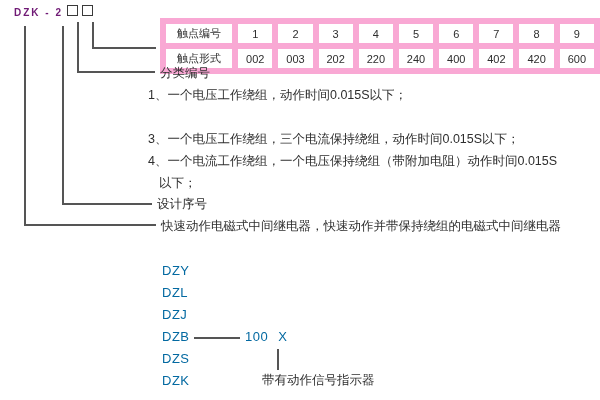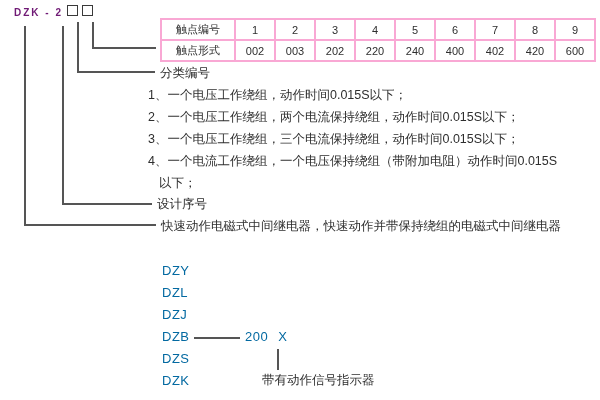--- a/index.html
+++ b/index.html
@@ -24,21 +24,21 @@
   .vl,.hl{position:absolute;background:#555;}
   .vl{width:1.5px;}
   .hl{height:1.5px;}
   table.contact{
     position:absolute;left:160px;top:18px;
     border-collapse:collapse;
     font-size:11px;color:#2e2e2e;
     table-layout:fixed;
   }
   table.contact td,table.contact th{
-    border:2px solid #f9a8d4;
+    border:6px solid #f9a8d4;
     height:19px;padding:0 2px;
     text-align:center;font-weight:normal;
     white-space:nowrap;overflow:hidden;
   }
   table.contact .lbl{width:68px;}
   table.contact .num{width:34px;}
   .txt{
     position:absolute;font-size:12.5px;line-height:15px;
     white-space:nowrap;color:#2e2e2e;
   }
@@ -90,34 +90,33 @@
       <td class="num">400</td>
       <td class="num">402</td>
       <td class="num">420</td>
       <td class="num">600</td>
     </tr>
   </tbody>
     </table>
 
   <div class="txt" style="left:160px;top:66px;">分类编号</div>
   <div class="txt" style="left:148px;top:88px;">1、一个电压工作绕组，动作时间0.015S以下；</div>
-  <div class="txt" style="left:148px;top:110px;">2、一个电压工作绕组，两个电流保持绕组，动作时间0.015S以下；</div>
   <div class="txt" style="left:148px;top:132px;">3、一个电压工作绕组，三个电流保持绕组，动作时间0.015S以下；</div>
   <div class="txt" style="left:148px;top:154px;">4、一个电流工作绕组，一个电压保持绕组（带附加电阻）动作时间0.015S</div>
   <div class="txt" style="left:159px;top:176px;">以下；</div>
 
   <div class="txt" style="left:157px;top:197px;">设计序号</div>
   <div class="txt" style="left:161px;top:219px;">快速动作电磁式中间继电器，快速动作并带保持绕组的电磁式中间继电器</div>
 
   <div class="txt series" style="left:162px;top:263px;">DZY</div>
   <div class="txt series" style="left:162px;top:285px;">DZL</div>
   <div class="txt series" style="left:162px;top:307px;">DZJ</div>
   <div class="txt series" style="left:162px;top:329px;">DZB</div>
   <div class="txt series" style="left:162px;top:351px;">DZS</div>
   <div class="txt series" style="left:162px;top:373px;text-align:right;">DZK</div>
 
   <div class="hl" style="left:194px;top:337px;width:46px;"></div>
-  <div class="txt series gap" style="left:245px;top:329px;">200 X</div>
+  <div class="txt series gap" style="left:245px;top:329px;">100 X</div>
 
   <div class="vl" style="left:277px;top:349px;height:21px;"></div>
   <div class="txt" style="left:262px;top:373px;">带有动作信号指示器</div>
 
 </div>
 
 </body></html>

